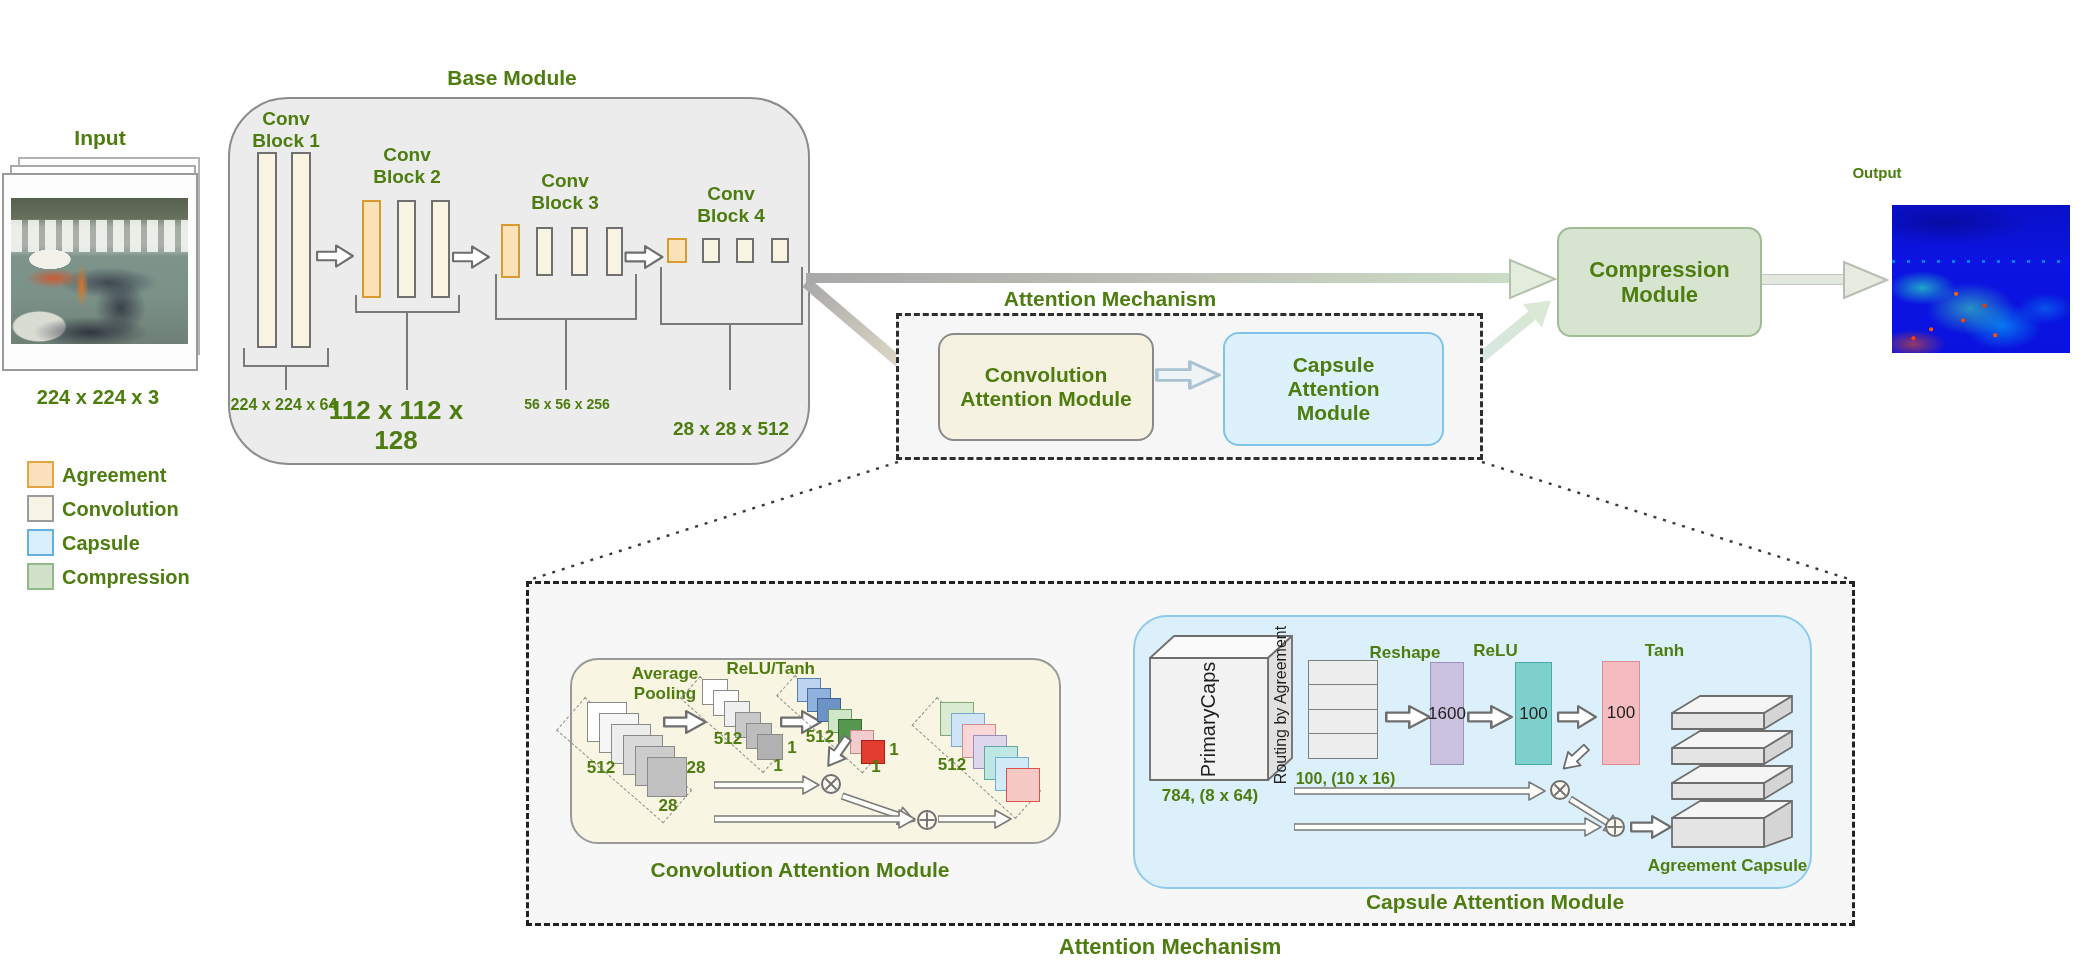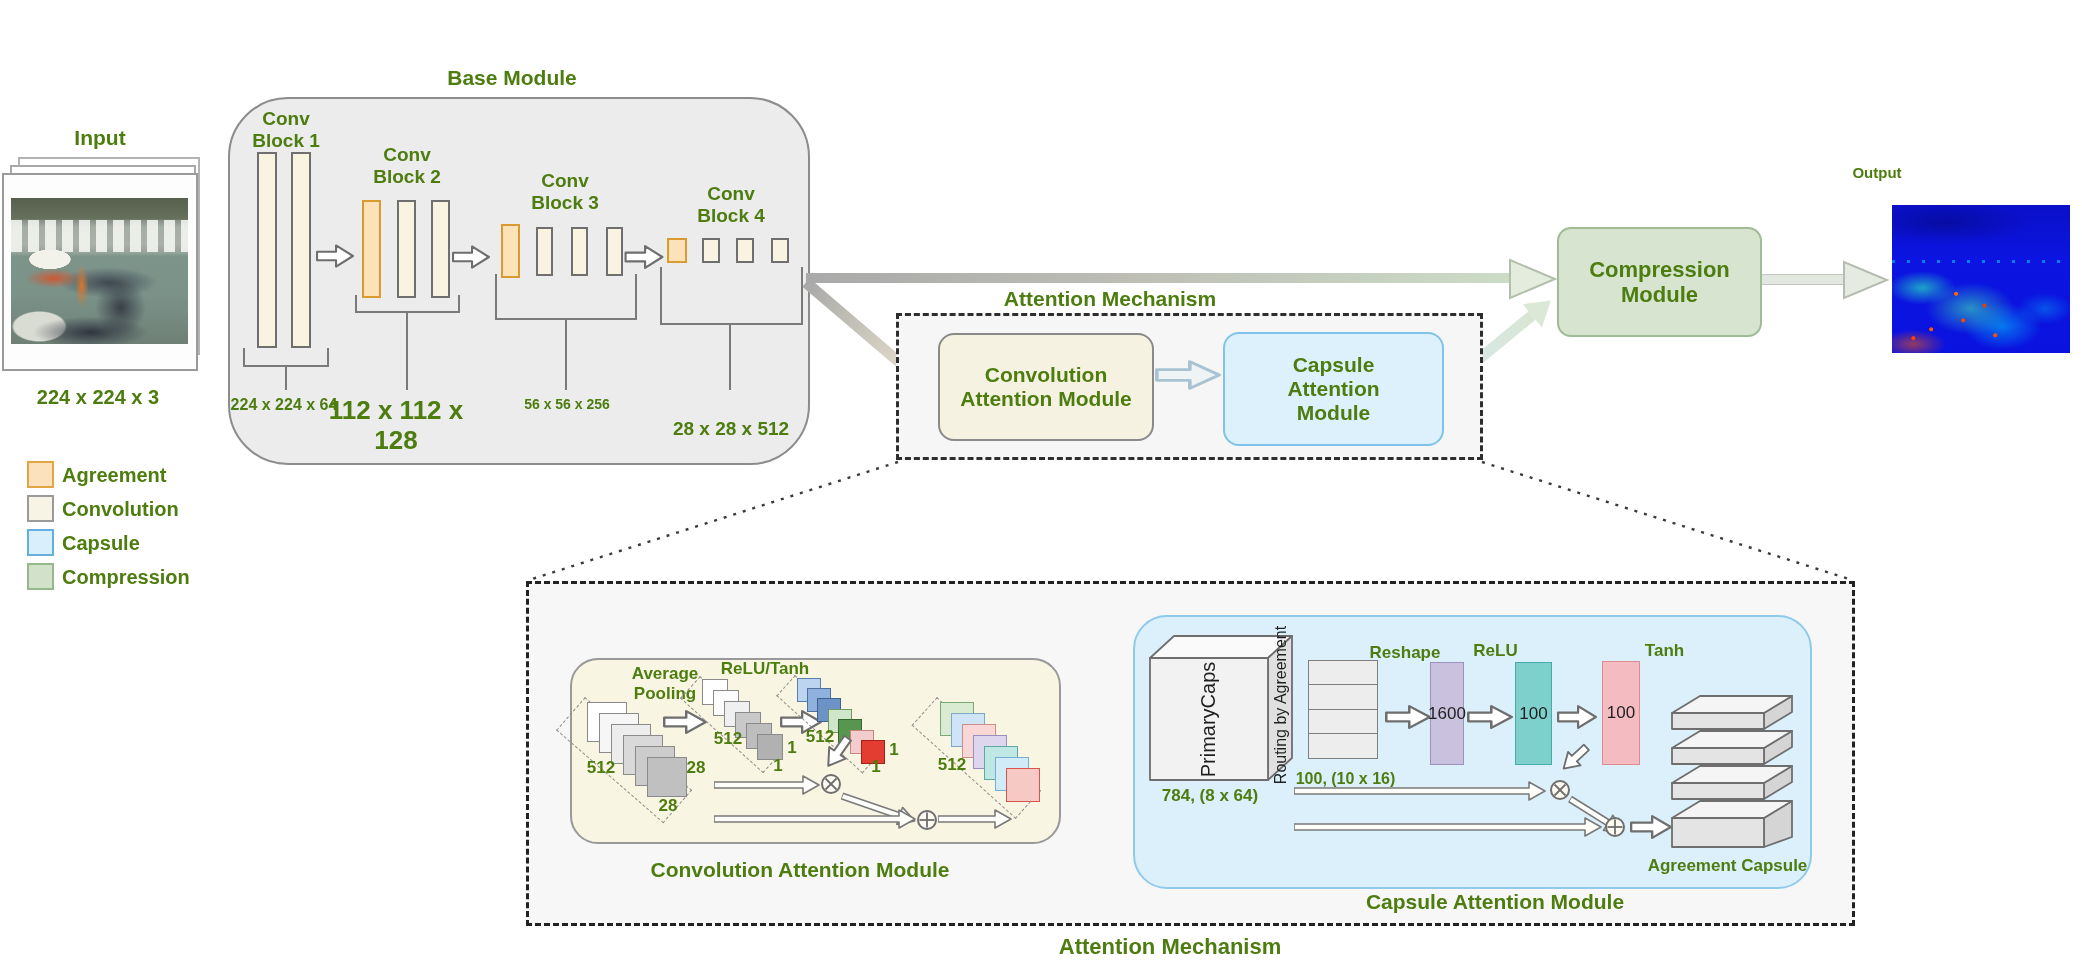--- a/index.html
+++ b/index.html
@@ -192,21 +192,21 @@
   <div class="txt" style="left:578px;top:758px;width:46px;font-size:17px;">512</div>
   <div class="txt" style="left:676px;top:758px;width:40px;font-size:17px;">28</div>
   <div class="txt" style="left:648px;top:796px;width:40px;font-size:17px;">28</div>
 
   <div class="txt" style="left:615px;top:664px;width:100px;font-size:17px;">Average
 Pooling</div>
   <svg class="abs barrow" style="left:663px;top:709px;" width="44" height="26" viewBox="0 0 36 24" preserveAspectRatio="none">
       <polygon points="1,8 19,8 19,2 35,12 19,22 19,16 1,16"></polygon>
     </svg>
 
-  <div class="txt" style="left:715px;top:659px;width:100px;font-size:17px;">ReLU/Tanh</div>
+  <div class="txt" style="left:715px;top:659px;width:100px;font-size:17px;text-align:right;">ReLU/Tanh</div>
   <div class="tube" style="left:700px;top:676px;width:112px;height:30px;transform:rotate(42deg);"></div>
   <div class="sq" style="left:702px;top:679px;width:26px;height:26px;background:#ffffff;"></div>
   <div class="sq" style="left:713px;top:690px;width:26px;height:26px;background:#fcfcfc;"></div>
   <div class="sq" style="left:724px;top:701px;width:26px;height:26px;background:#f0f0f0;"></div>
   <div class="sq" style="left:735px;top:712px;width:26px;height:26px;background:#c9c9c9;"></div>
   <div class="sq" style="left:746px;top:723px;width:26px;height:26px;background:#bdbdbd;"></div>
   <div class="sq" style="left:757px;top:734px;width:26px;height:26px;background:#b1b1b1;"></div>
   <div class="txt" style="left:706px;top:729px;width:44px;font-size:17px;">512</div>
   <div class="txt" style="left:782px;top:738px;width:20px;font-size:17px;">1</div>
   <div class="txt" style="left:768px;top:756px;width:20px;font-size:17px;">1</div>

